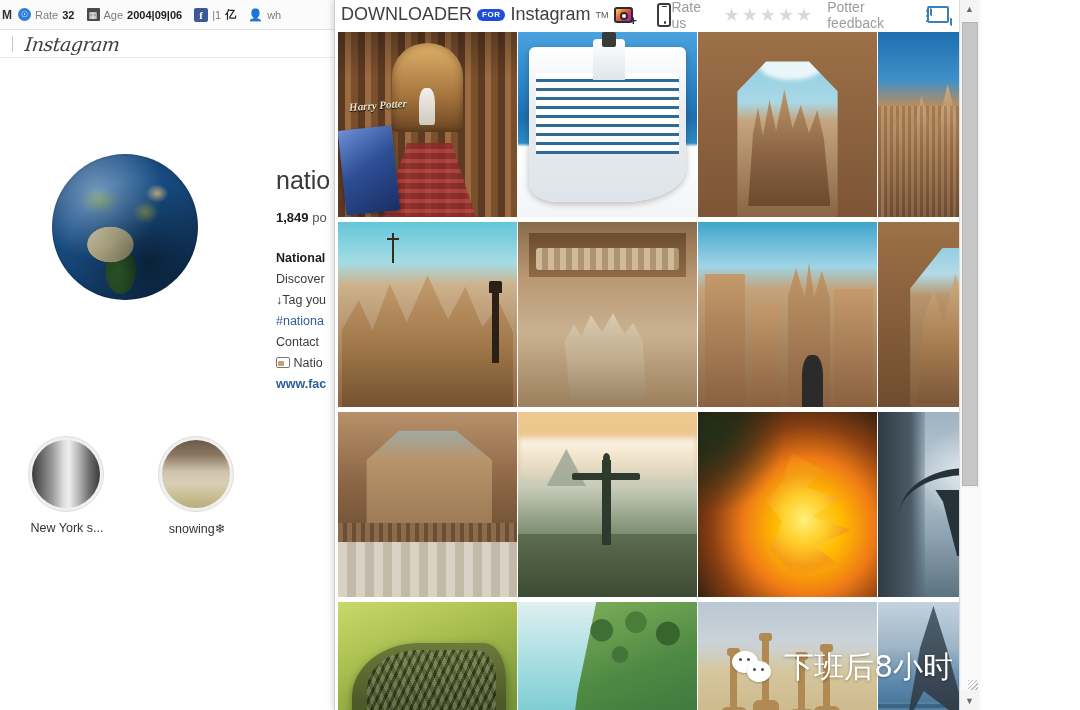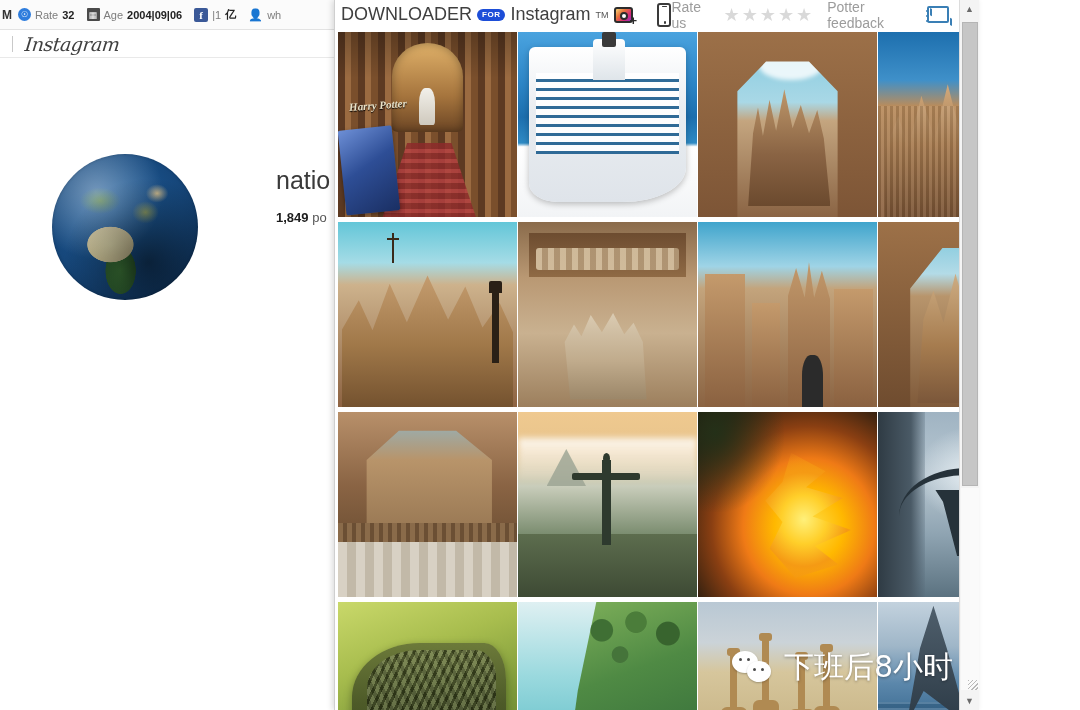--- a/index.html
+++ b/index.html
@@ -596,21 +596,47 @@
       <div class="globe"></div>
     </div>
 
     <div class="pf-name">natio</div>
 
     <div class="pf-stats">
       <b>1,849</b>
       <span>po</span>
     </div>
 
-
+    <div class="pf-bio">
+      <div class="b">National</div>
+      <div>Discover</div>
+      <div>↓Tag you</div>
+      <div class="link">#nationa</div>
+      <div>Contact</div>
+      <div>
+        <span class="tv-glyph"></span>
+        <span>Natio</span>
+      </div>
+      <div class="lnk-strong">www.fac</div>
+    </div>
+
+    <div class="highlights">
+      <div class="hl">
+        <div class="hl-ring">
+          <div class="hl-img nyc"></div>
+        </div>
+        <div class="hl-label">New York s...</div>
+      </div>
+      <div class="hl">
+        <div class="hl-ring">
+          <div class="hl-img snow"></div>
+        </div>
+        <div class="hl-label">snowing❄</div>
+      </div>
+    </div>
 
     <div class="bottom-strip">
       
       
       
       
       
     </div>
   </div>
 

